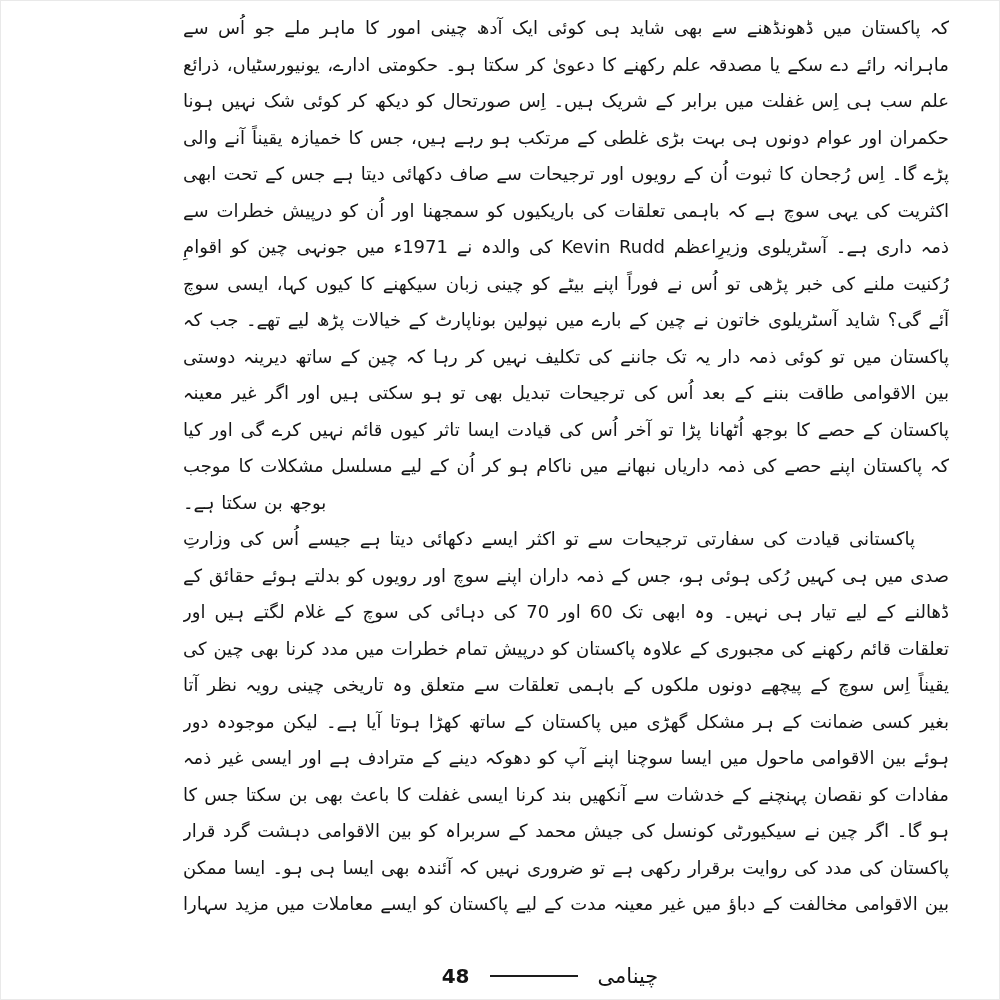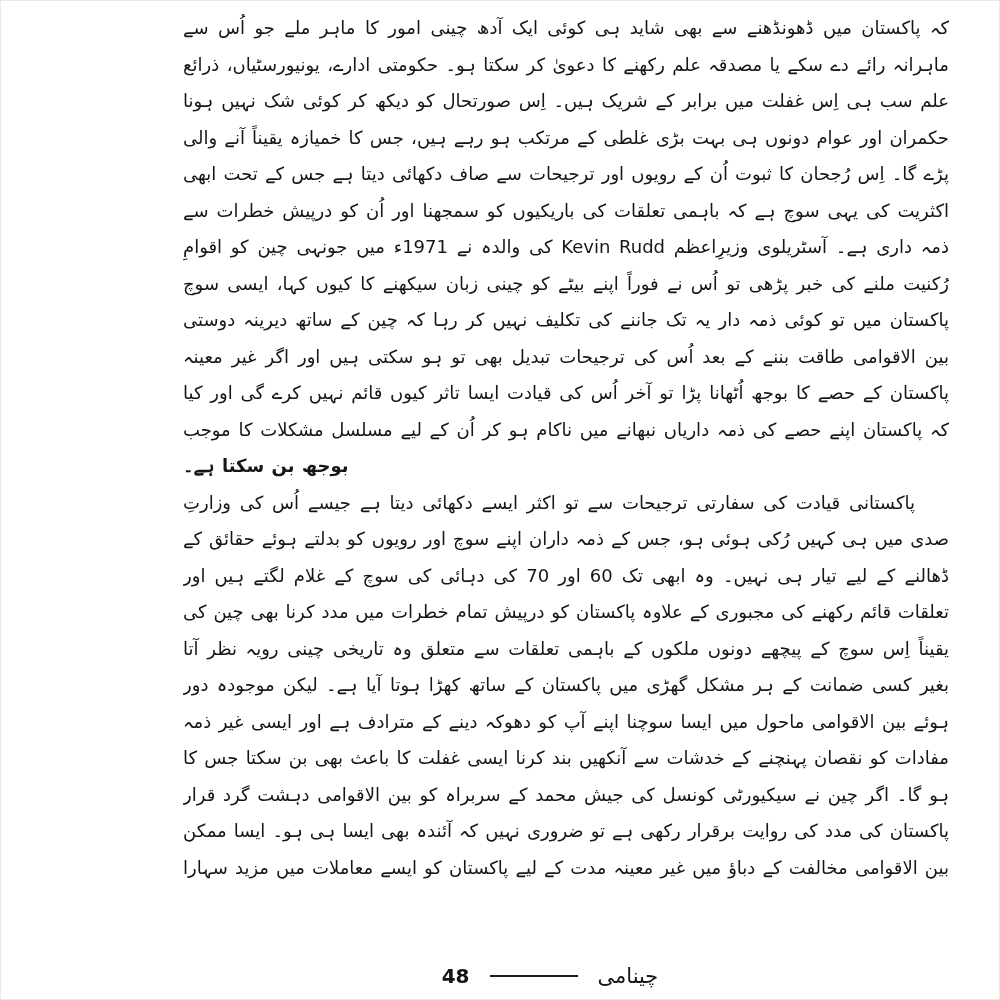--- a/index.html
+++ b/index.html
@@ -27,21 +27,20 @@
     direction:rtl;
     text-align:justify;
     text-align-last:justify;
     overflow:hidden;
     word-spacing:1px;
   }
   
   .tl-last{
     text-align:right;
     text-align-last:left;
-    font-weight:bold;
   }
   
   .tl-indent{
     padding-right:34px;
   }
   .footer{
     position:absolute;
     bottom:6px;
     left:0;right:0;
     height:34px;
@@ -77,20 +76,21 @@
   <div class="textblock">
 
     <div class="tl">کہ پاکستان میں ڈھونڈھنے سے بھی شاید ہی کوئی ایک آدھ چینی امور کا ماہر ملے جو اُس سے متعلق کسی معاملے میں</div>
     <div class="tl">ماہرانہ رائے دے سکے یا مصدقہ علم رکھنے کا دعویٰ کر سکتا ہو۔  حکومتی ادارے، یونیورسٹیاں،  ذرائع ابلاغ اور اہلِ</div>
     <div class="tl">علم سب ہی اِس غفلت میں برابر کے شریک ہیں۔  اِس صورتحال کو دیکھ کر کوئی شک نہیں ہونا چاہیے کہ پاکستان کے</div>
     <div class="tl">حکمران اور عوام دونوں ہی بہت بڑی غلطی کے مرتکب ہو رہے ہیں،  جس کا خمیازہ یقیناً آنے والی نسلوں تک کو بھگتنا</div>
     <div class="tl">پڑے گا۔  اِس رُجحان کا ثبوت اُن کے رویوں اور ترجیحات سے صاف دکھائی دیتا ہے جس کے تحت ابھی تک اُن کی</div>
     <div class="tl">اکثریت کی یہی سوچ ہے کہ باہمی تعلقات کی باریکیوں کو سمجھنا اور اُن کو درپیش خطرات سے نبٹنا اکیلے چین کی</div>
     <div class="tl">ذمہ داری ہے۔  آسٹریلوی وزیرِاعظم Kevin Rudd کی والدہ نے 1971ء میں جونہی چین کو اقوامِ متحدہ کی</div>
     <div class="tl">رُکنیت ملنے کی خبر پڑھی تو اُس نے فوراً اپنے بیٹے کو چینی زبان سیکھنے کا کیوں کہا، ایسی سوچ پاکستان میں کسی ذمہ دار کو کب</div>
+    <div class="tl">آئے گی؟  شاید آسٹریلوی خاتون نے چین کے بارے میں نپولین بوناپارٹ کے خیالات پڑھ لیے تھے۔ جب کہ</div>
     <div class="tl">پاکستان میں تو کوئی ذمہ دار یہ تک جاننے کی تکلیف نہیں کر رہا کہ چین کے ساتھ دیرینہ دوستی اور تعلقات اپنی جگہ لیکن</div>
     <div class="tl">بین الاقوامی طاقت بننے کے بعد اُس کی ترجیحات تبدیل بھی تو ہو سکتی ہیں اور اگر غیر معینہ مدت کے لیے اُسے</div>
     <div class="tl">پاکستان کے حصے کا بوجھ اُٹھانا پڑا تو آخر اُس کی قیادت ایسا تاثر کیوں قائم نہیں کرے گی اور کیا وجہ ہے کہ وہ یہ نہ سمجھے</div>
     <div class="tl">کہ پاکستان اپنے حصے کی ذمہ داریاں نبھانے میں ناکام ہو کر اُن کے لیے مسلسل مشکلات کا موجب اور غیر ضروری</div>
     <div class="tl tl-last">بوجھ بن سکتا ہے۔</div>
 
     <div class="tl tl-indent">پاکستانی قیادت کی سفارتی ترجیحات سے تو اکثر ایسے دکھائی دیتا ہے جیسے اُس کی وزارتِ خارجہ بیسویں</div>
     <div class="tl">صدی میں ہی کہیں رُکی ہوئی ہو،  جس کے ذمہ داران اپنے سوچ اور رویوں کو بدلتے ہوئے حقائق کے مطابق</div>
     <div class="tl">ڈھالنے کے لیے تیار ہی نہیں۔  وہ ابھی تک 60 اور 70 کی دہائی کی سوچ کے غلام لگتے ہیں اور سمجھتے ہیں کہ دوستانہ</div>
     <div class="tl">تعلقات قائم رکھنے کی مجبوری کے علاوہ پاکستان کو درپیش تمام خطرات میں مدد کرنا بھی چین کی ہی ذمہ داری ہے۔</div>

